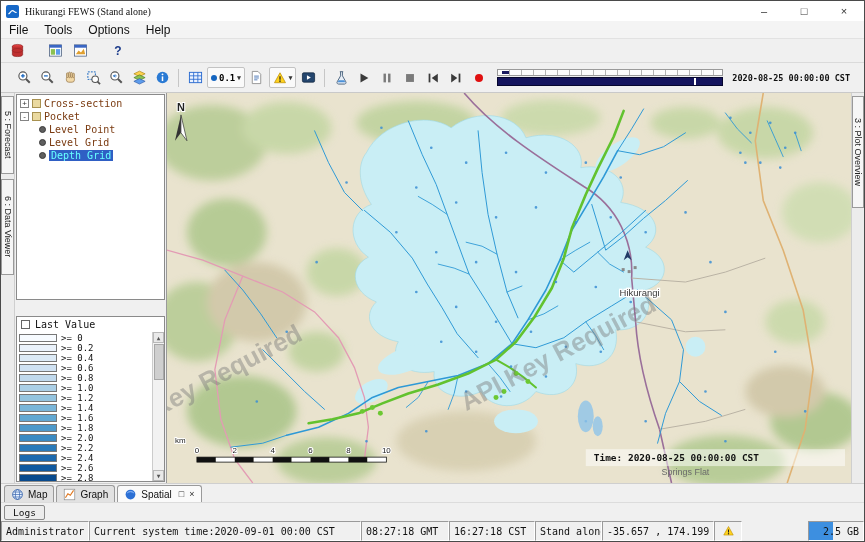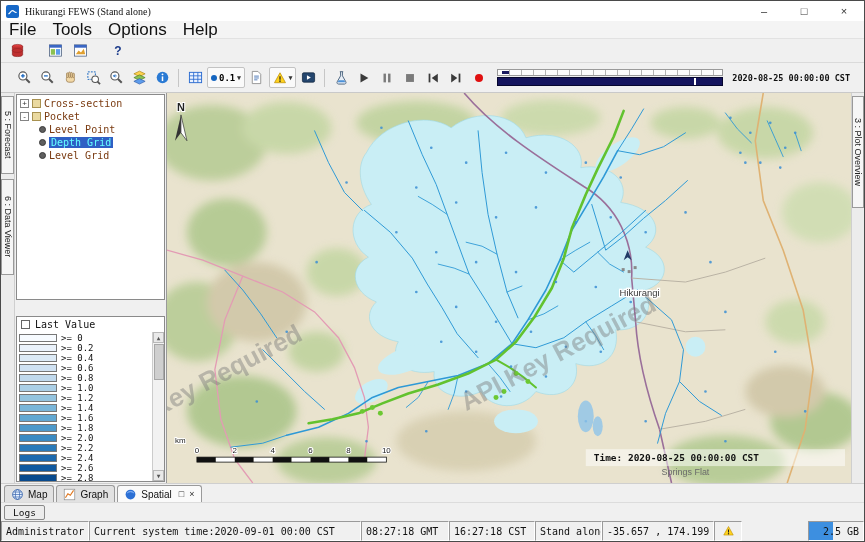--- a/index.html
+++ b/index.html
@@ -7,21 +7,21 @@
   body { font-family:"Liberation Sans",sans-serif; background:#777; }
   .window { width:865px; height:542px; border:1px solid #4a4a4a; background:#f0f0f0; display:flex; flex-direction:column; }
 
   
   .titlebar { height:20px; background:#ffffff; display:flex; align-items:center; gap:6px; padding-left:5px; flex:none; }
   .title-text { font-size:10px; color:#111;font-family:Liberation Serif, serif; }
   .win-controls { margin-left:auto; display:flex; height:100%; }
   .win-btn { width:40px; display:flex; align-items:center; justify-content:center; font-size:11px; color:#333; cursor:default; }
 
   
-  .menubar { height:18px; background:#f4f4f4; display:flex; align-items:center; font-size:17px; border-bottom:1px solid #e2e2e2; flex:none; }
+  .menubar { height:18px; background:#f4f4f4; display:flex; align-items:center; font-size:12px; border-bottom:1px solid #e2e2e2; flex:none; }
   .menu-item { padding:0 8px; color:#111; }
 
   
   .toolbar1 { height:24px; background:#f0f0f0; display:flex; align-items:center; gap:3px; padding:0 5px; border-bottom:1px solid #dadada; flex:none; }
   .toolbar2 { height:30px; background:#f0f0f0; display:flex; align-items:center; gap:1px; padding:0 12px; border-bottom:1px solid #c9c9c9; flex:none;font-weight:bold; }
   .tbtn { width:22px; height:21px; display:flex; align-items:center; justify-content:center; border:1px solid transparent; border-radius:2px; flex:none; }
   .tbtn.wide { width:auto; padding:0 3px; gap:2px; border:1px solid #c3c3c3; background:#fafafa; }
   .sep { width:1px; height:18px; background:#c6c6c6; margin:0 4px; flex:none; }
   .gap { width:10px; flex:none; }
   .help-label { font-size:12px; font-weight:bold; color:#1a3a8a; }
@@ -296,25 +296,25 @@
           <span class="expander">-</span>
           <span class="node-icon"></span>
           <span class="tree-label">Pocket</span>
         </div>
         <div class="tree-row child">
           <span class="dot-icon"></span>
           <span class="tree-label">Level Point</span>
         </div>
         <div class="tree-row child">
           <span class="dot-icon"></span>
-          <span class="tree-label selected">Depth Grid</span>
+          <span class="tree-label">Level Grid</span>
         </div>
         <div class="tree-row child">
           <span class="dot-icon"></span>
-          <span class="tree-label">Level Grid</span>
+          <span class="tree-label selected">Depth Grid</span>
         </div>
       </div>
 
       <div class="legend-box">
         <div class="legend-header">
           <span class="checkbox"></span>
           <span>Last Value</span>
         </div>
         <div class="legend-body">
           <div class="legend-rows">

